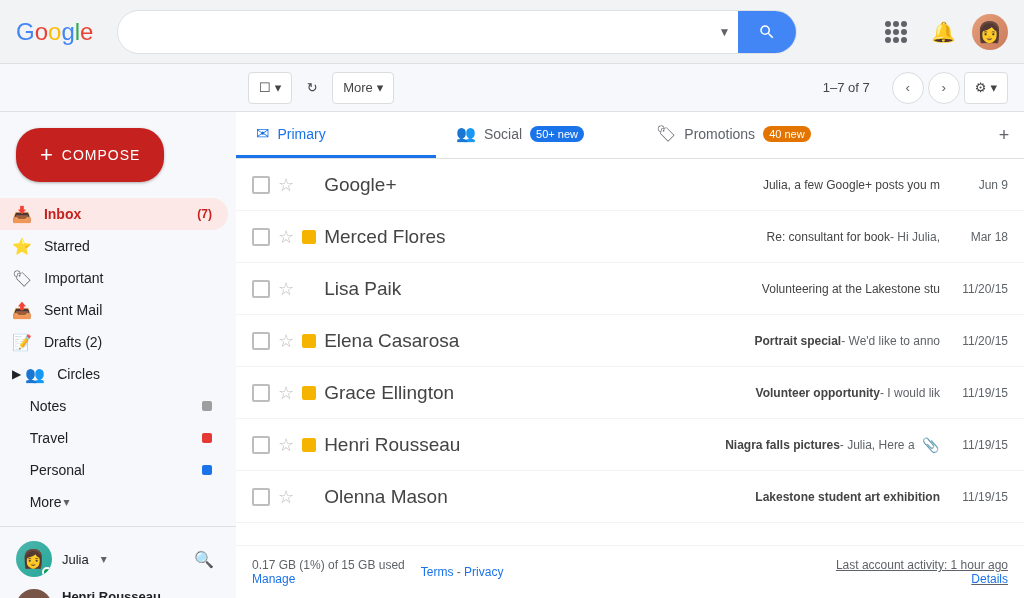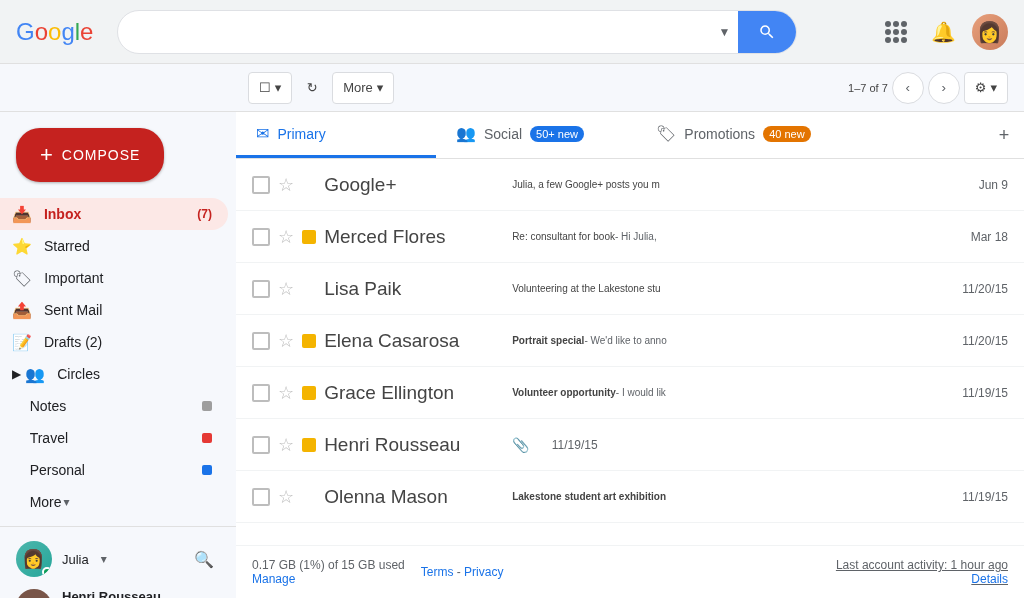--- a/index.html
+++ b/index.html
@@ -23,21 +23,21 @@
     .icon-btn { width: 40px; height: 40px; border-radius: 50%; display: flex; align-items: center; justify-content: center; cursor: pointer; background: transparent; border: none; }
     .grid-icon { display: grid; grid-template-columns: repeat(3,6px); gap: 2px; }
     .grid-dot { width: 6px; height: 6px; background: #5f6368; border-radius: 50%; }
     .avatar { width: 36px; height: 36px; border-radius: 50%; background: linear-gradient(135deg, #e8a07c, #c97b5a); overflow: hidden; cursor: pointer; display: flex; align-items: center; justify-content: center; color: white; font-size: 14px; }
     .bell-icon { font-size: 20px; color: #5f6368; }
 
     
     .toolbar { background: #f6f8fc; height: 48px; display: flex; align-items: center; padding: 0 16px 0 248px; gap: 4px; border-bottom: 1px solid #e0e0e0; }
     .toolbar-btn { display: flex; align-items: center; gap: 4px; padding: 6px 10px; border: 1px solid #dadce0; border-radius: 4px; background: white; cursor: pointer; font-size: 13px; color: #444; height: 32px; }
     .toolbar-separator { flex: 1; }
-    .pagination-info { color: #444; font-size: 11px; margin: 0 0; }
+    .pagination-info { color: #444; font-size: 13px; margin: 0 18px; }
     .nav-btn { width: 32px; height: 32px; border: 1px solid #dadce0; border-radius: 50%; background: white; cursor: pointer; display: flex; align-items: center; justify-content: center; color: #5f6368; }
     .settings-btn { display: flex; align-items: center; gap: 4px; padding: 6px 10px; border: 1px solid #dadce0; border-radius: 4px; background: white; cursor: pointer; }
 
     
     .main { display: flex; height: calc(598px - 64px - 48px); }
 
     
     .sidebar { width: 236px; background: #f6f8fc; padding: 8px 0; overflow-y: auto; flex-shrink: 0; }
     .compose-btn { margin: 8px 16px 16px; padding: 16px 24px; background: #c5221f; color: white; border: none; border-radius: 24px; font-size: 14px; font-weight: 500; letter-spacing: 1px; cursor: pointer; display: flex; align-items: center; gap: 8px; box-shadow: 0 1px 3px rgba(0,0,0,0.3); }
     .compose-plus { font-size: 22px; font-weight: 300; line-height: 1; }
@@ -72,21 +72,21 @@
     .tab-icon { font-size: 16px; }
 
     
     .email-list { flex: 1; overflow-y: auto; }
     .email-row { display: flex; align-items: center; padding: 0 16px; height: 52px; border-bottom: 1px solid #f1f3f4; cursor: pointer; gap: 8px; }
     .email-row.read { background: white; color: #444; }
     .email-checkbox { width: 18px; height: 18px; border: 2px solid #bdbdbd; border-radius: 2px; flex-shrink: 0; cursor: pointer; }
     .email-star { font-size: 18px; color: #bdbdbd; cursor: pointer; flex-shrink: 0; }
     .email-label-dot { width: 14px; height: 14px; border-radius: 2px; flex-shrink: 0; }
     .email-sender { width: 180px; flex-shrink: 0; font-size: 19px; overflow: hidden; text-overflow: ellipsis; white-space: nowrap; }
-    .email-subject { flex: 1; font-size: 10px; overflow: hidden; text-overflow: ellipsis; white-space: nowrap; }
+    .email-subject { flex: 1; font-size: 12px; overflow: hidden; text-overflow: ellipsis; white-space: nowrap; text-align: right; }
     .email-subject .preview { font-weight: normal; color: #5f6368; }
     .email-date { font-size: 12px; color: #5f6368; flex-shrink: 0; width: 60px; text-align: right; }
     .attachment-icon { font-size: 14px; color: #5f6368; }
 
     
     .email-footer { padding: 12px 16px; font-size: 12px; color: #5f6368; border-top: 1px solid #f1f3f4; display: flex; align-items: center; gap: 16px; }
     .footer-right { margin-left: auto; text-align: right; text-decoration: underline; }
     .footer-link { color: #1a73e8; cursor: pointer; text-decoration: none; }
 
     
@@ -306,20 +306,21 @@
         <span class="email-sender">Grace Ellington</span>
         <span class="email-subject"><strong>Volunteer opportunity</strong><span class="preview">- I would lik</span></span>
         <span class="email-date">11/19/15</span>
       </div>
 
       <div class="email-row read">
         <div class="email-checkbox"></div>
         <span class="email-star">☆</span>
         <div class="email-label-dot" style="background:#f4b400;"></div>
         <span class="email-sender">Henri Rousseau</span>
+        <span class="email-subject"><strong>Niagra falls pictures</strong><span class="preview">- Julia, Here a</span></span>
         <span class="attachment-icon">📎</span>
         <span class="email-date">11/19/15</span>
       </div>
 
       <div class="email-row read">
         <div class="email-checkbox"></div>
         <span class="email-star">☆</span>
         <span style="width:14px; flex-shrink:0;"></span>
         <span class="email-sender">Olenna Mason</span>
         <span class="email-subject"><strong>Lakestone student art exhibition</strong></span>

